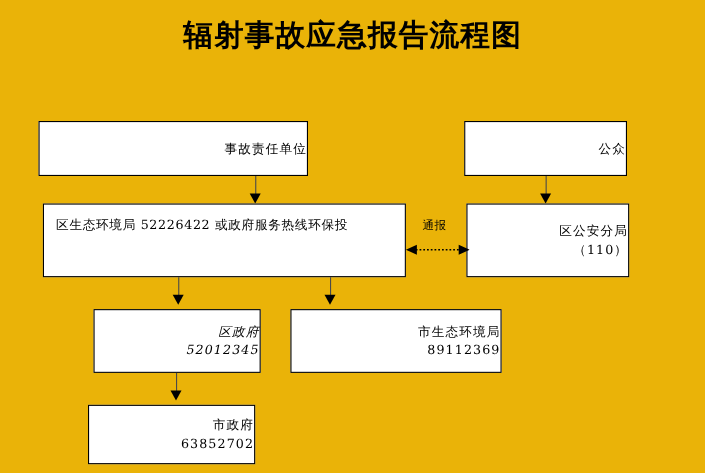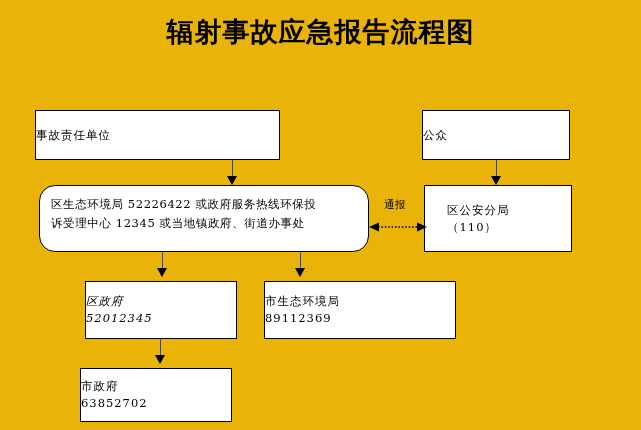--- a/index.html
+++ b/index.html
@@ -27,21 +27,21 @@
     color: #000000;
     font-family: "DejaVu Serif", "Liberation Serif", serif;
   }
   .node {
     position: absolute;
     box-sizing: border-box;
     border: 1px solid #000000;
     background: #ffffff;
     display: flex;
     flex-direction: column;
-    align-items: flex-start;
+    align-items: flex-end;
     justify-content: center;
     color: #000000;
     font-size: 11.5px;
     line-height: 17px;
     letter-spacing: 1px;
     text-align: center;
     font-family: "DejaVu Serif", "Liberation Serif", serif;
   }
   .node .line1, .node .line2 { display: block; white-space: nowrap; }
   .node.wide-text {
@@ -94,23 +94,22 @@
   <div class="node" style="left:422px; top:110px; width:148px; height:50px;">
     <span class="line1">公众</span>
   </div>
 
   <div class="vline" style="left:232px; top:160px; height:20px;"></div>
   <div class="arrowhead" style="left:227px; top:176px;"></div>
 
   <div class="vline" style="left:496px; top:160px; height:20px;"></div>
   <div class="arrowhead" style="left:491px; top:176px;"></div>
 
-  <div class="node wide-text" style="left:39px; top:185px; width:330px; height:67px;border-radius:16px;">
+  <div class="node wide-text" style="left:39px; top:185px; width:330px; height:67px;">
     <span class="line1">区生态环境局 52226422 或政府服务热线环保投</span>
-    <span class="line2">诉受理中心 12345 或当地镇政府、街道办事处</span>
   </div>
 
   <div class="node" style="left:424px; top:185px; width:148px; height:67px;padding-left:22px;">
     <span class="line1">区公安分局</span>
     <span class="line2">（110）</span>
   </div>
 
   <div class="edge-label" style="left:384px; top:198px;">通报</div>
   <svg class="dashed-conn" xmlns="http://www.w3.org/2000/svg" style="left:369px; top:221px; width:58px; height:12px;" viewBox="0 0 58 12">
     <line x1="9" y1="6" x2="49" y2="6" stroke="#000000" stroke-width="1.3" stroke-dasharray="1.6,1.8"></line>

